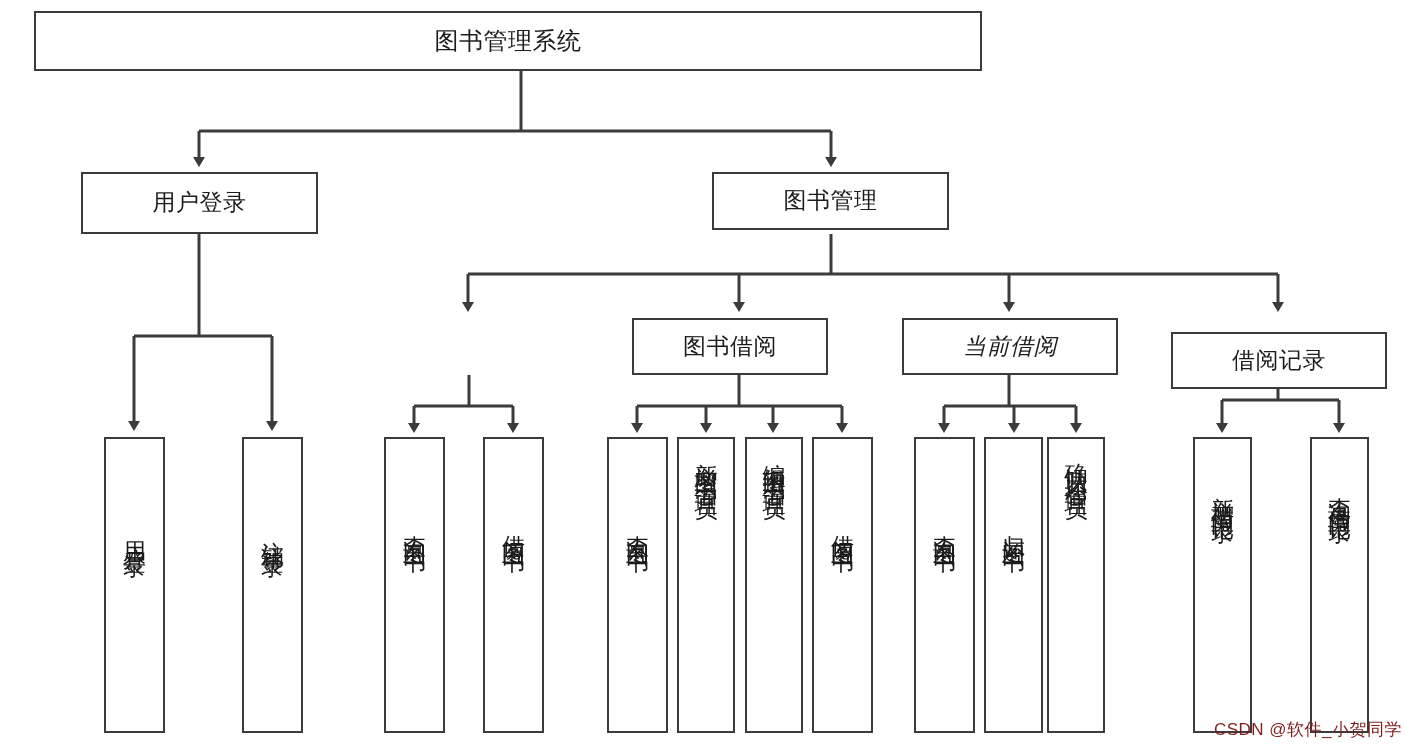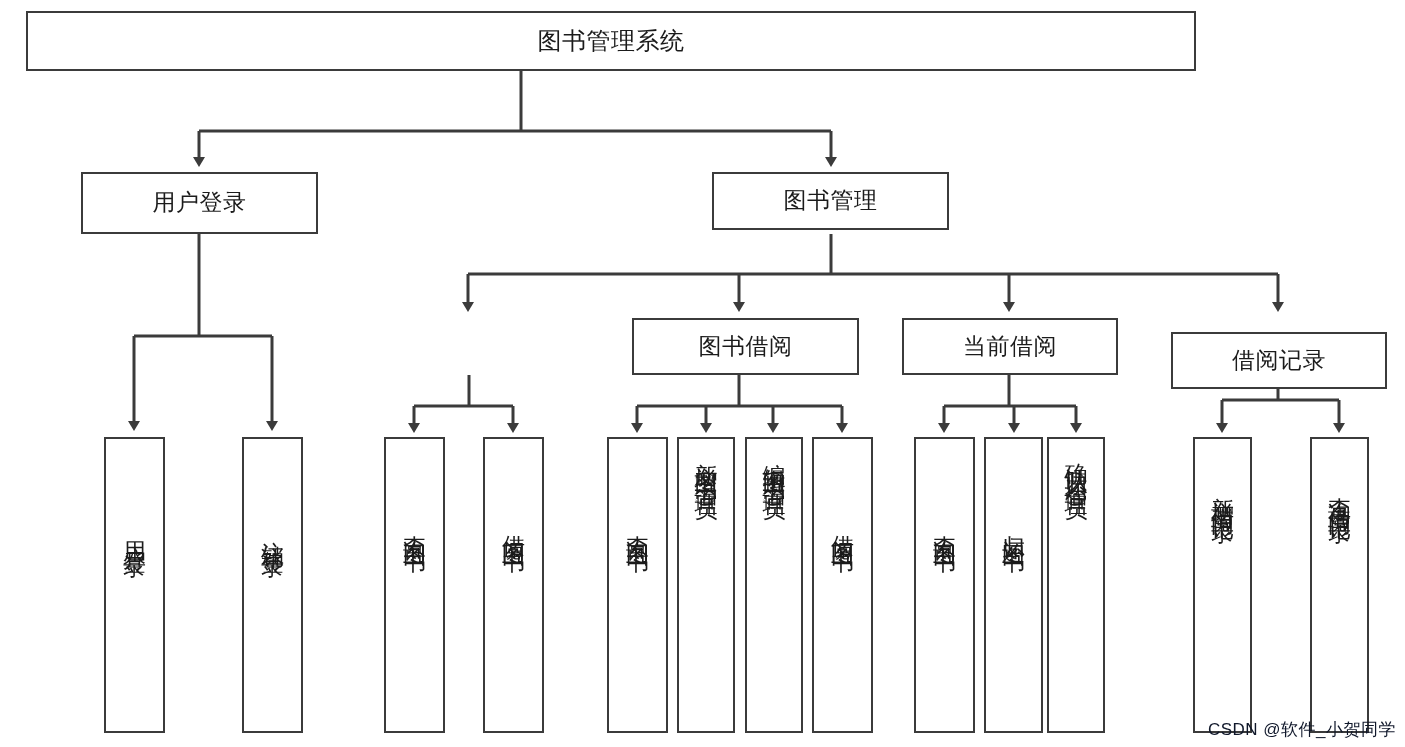--- a/index.html
+++ b/index.html
@@ -57,24 +57,24 @@
   }
   .node.vert .label {
     writing-mode: vertical-rl;
     text-orientation: upright;
     font-size: 23px;
     letter-spacing: 5px;
     line-height: 1;
   }
   .watermark {
     position: absolute;
-    right: 9px;
+    right: 3px;
     bottom: 6px;
     font-size: 17px;
-    color: #0f172a;
+    color: #7f1d1d;
     letter-spacing: 0.5px;
     white-space: nowrap;
     user-select: none;
   }
 </style>
 </head>
 <body>
 
 <div id="canvas">
 
@@ -121,38 +121,38 @@
       <path d="M1014,406 L1014,424" marker-end="url(#arrow)"></path>
       <path d="M1076,406 L1076,424" marker-end="url(#arrow)"></path>
 
       <path d="M1278,375 L1278,400"></path>
       <path d="M1222,400 L1339,400"></path>
       <path d="M1222,400 L1222,424" marker-end="url(#arrow)"></path>
       <path d="M1339,400 L1339,424" marker-end="url(#arrow)"></path>
     </g>
   </svg>
 
-  <div class="node horiz root" style="left:26px; top:11px; width:1170px; height:60px;">
+  <div class="node horiz root" style="left:34px; top:11px; width:948px; height:60px;">
     <span class="label">图书管理系统</span>
   </div>
 
   <div class="node horiz" style="left:81px; top:172px; width:237px; height:62px;">
     <span class="label">用户登录</span>
   </div>
 
   <div class="node horiz" style="left:712px; top:172px; width:237px; height:58px;">
     <span class="label">图书管理</span>
   </div>
 
 
-  <div class="node horiz" style="left:632px; top:318px; width:227px; height:57px;">
+  <div class="node horiz" style="left:632px; top:318px; width:196px; height:57px;">
     <span class="label">图书借阅</span>
   </div>
 
-  <div class="node horiz" style="left:902px; top:318px; width:216px; height:57px;">
+  <div class="node horiz" style="left:902px; top:318px; width:216px; height:57px;font-style:italic;">
     <span class="label">当前借阅</span>
   </div>
 
   <div class="node horiz" style="left:1171px; top:332px; width:216px; height:57px;">
     <span class="label">借阅记录</span>
   </div>
 
   <div class="node vert" style="left:104px; top:437px; width:61px; height:296px; padding-top:84px;">
     <span class="label">用户登录</span>
   </div>

